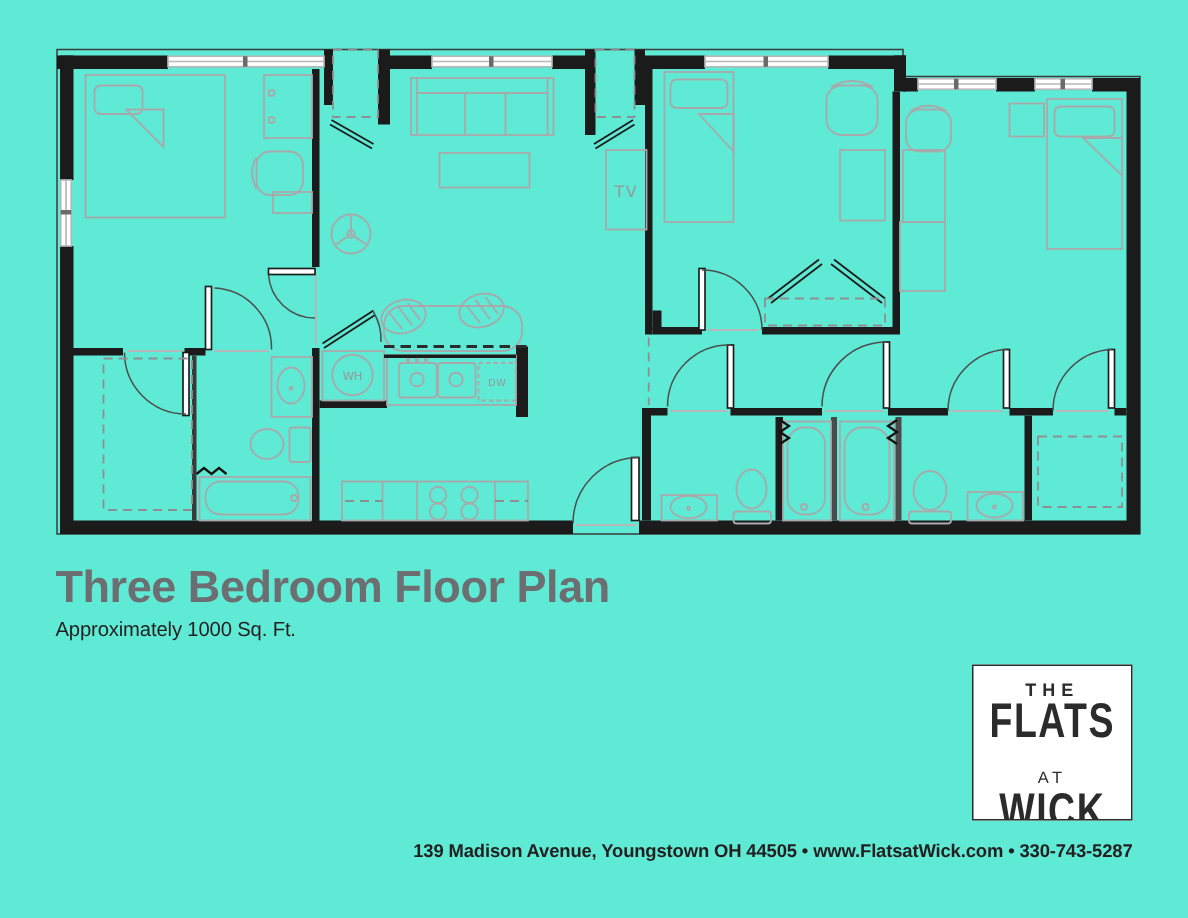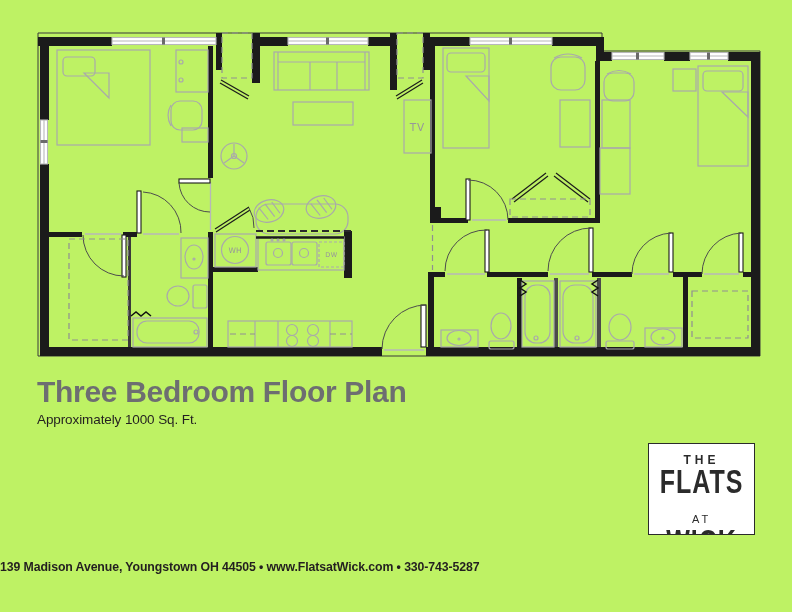--- a/index.html
+++ b/index.html
@@ -1,21 +1,21 @@
 <!DOCTYPE html>
 <html style="--wall: #1b1b1b; --furniture: #a9a9ab; --door: #4d4d4d; --dash: #8f8f91; --window: #b7b7b9; --label: #97979a; --title: #6d6e71; --ink: #231f20;"><head>
 <meta charset="utf-8">
 <style>
   :root{
     --wall:#1b1b1b; --furniture:#a9a9ab; --door:#4d4d4d; --dash:#8f8f91;
     --window:#b7b7b9; --label:#97979a; --title:#6d6e71; --ink:#231f20;
   }
   *{margin:0;padding:0;box-sizing:border-box}
   body{background:#fff;font-family:"Liberation Sans",sans-serif}
-  .page{position:relative;width:792px;height:612px;background:#bef264;overflow:hidden}
+  .page{position:relative;width:792px;height:612px;background:#5eead4;overflow:hidden}
   .plan-svg{position:absolute;left:0;top:0}
 
   
   .wall{fill:var(--wall);stroke:none}
   .part{fill:#4a4a4a;stroke:none}
   .thinwall{fill:#3a3a3a;stroke:none}
   .outline{fill:none;stroke:#3a3a3a;stroke-width:1}
   .furn{fill:none;stroke:var(--furniture);stroke-width:1.2}
   .bold-edge{stroke:#1b1b1b;stroke-width:2.4;fill:none}
   .bar-dash{stroke:#2b2b2b;stroke-width:2;fill:none;stroke-dasharray:7 4}
@@ -30,28 +30,28 @@
   .zig{fill:none;stroke:#111;stroke-width:1.5}
   .lbl{fill:var(--label);font-family:"DejaVu Sans",sans-serif;font-size:7.5px;text-anchor:middle}
   .lbl-tv{font-size:10.5px;letter-spacing:1px}
   .lbl-dw{font-size:6.5px;letter-spacing:.5px}
 
   
   .title-block{position:absolute;left:37px;top:375px}
   .title-block h1{font-size:30px;font-weight:700;color:var(--title);letter-spacing:-.3px}
   .title-block h2{font-size:13.5px;font-weight:400;color:var(--ink);margin-top:3px;letter-spacing:-.1px}
 
-  .logo-box{position:absolute;left:648px;top:443px;width:107px;height:92px;
+  .logo-box{position:absolute;left:648px;top:443px;width:107px;height:104px;
     border:1.6px solid #2b2b2b;background:#fff;text-align:center;color:#2b2b2b;overflow:hidden}
   .logo-the{display:block;margin-top:9px;font-size:12px;font-weight:700;letter-spacing:4px;line-height:14px}
   .logo-flats{display:block;font-size:25px;font-weight:700;letter-spacing:1px;line-height:28px;transform:scaleY(1.3)}
   .logo-at{display:block;font-size:11px;font-weight:400;letter-spacing:3px;line-height:14px;margin-top:17px}
   .logo-wick{display:block;font-size:25px;font-weight:700;letter-spacing:1px;line-height:28px;margin-top:1px;transform:scaleY(1.3)}
 
-  .footer{position:absolute;left:0;right:37px;top:560px;
+  .footer{position:absolute;left:16px;right:37px;top:560px;text-align:right;
     font-size:12.3px;font-weight:700;color:var(--ink);letter-spacing:-.1px}
 </style>
 </head>
 <body>
 
 <div class="page">
 
   <svg class="plan-svg" width="792" height="375" viewBox="0 0 792 375">
 
     <path class="outline" d="M38,33 H602 V51 H760 V356 H38 Z"></path>

